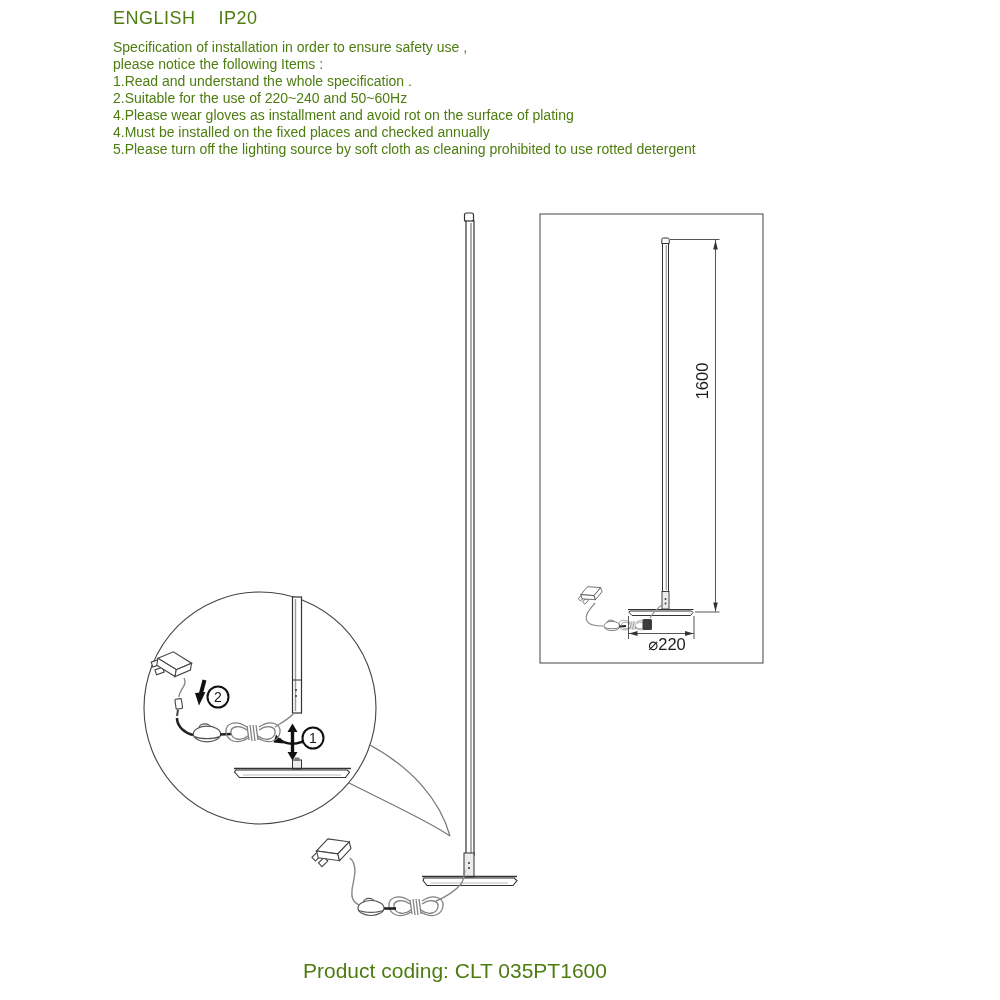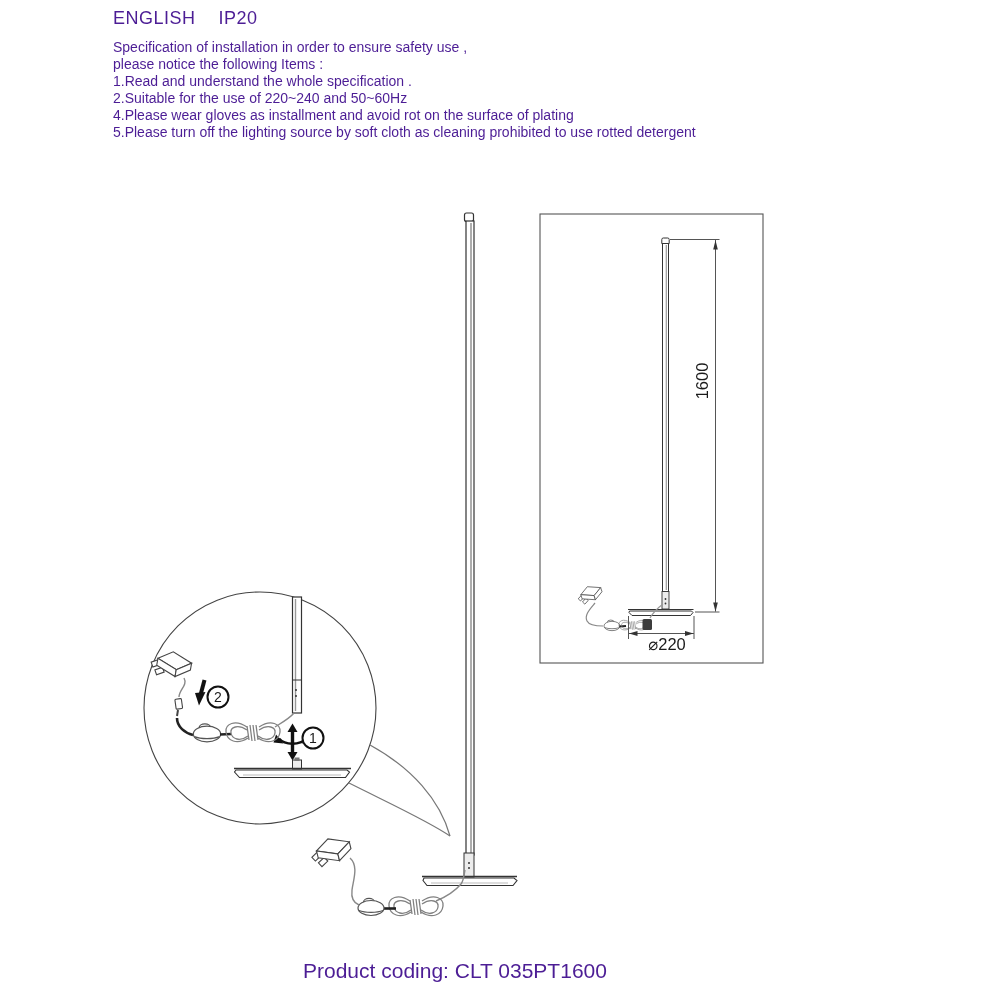--- a/index.html
+++ b/index.html
@@ -1,17 +1,17 @@
 <!DOCTYPE html>
 <html><head>
 <meta charset="utf-8">
 <style>
   html,body{margin:0;padding:0;background:#fff;}
   .page{position:relative;width:1000px;height:1000px;background:#ffffff;overflow:hidden;
-        font-family:"Liberation Sans", sans-serif;color:#4c1d95;}
+        font-family:"Liberation Sans", sans-serif;color:#4d7c0f;}
   .hdr{position:absolute;left:113px;top:8px;font-size:18px;letter-spacing:.5px;white-space:nowrap;}
   .hdr .ip{margin-left:23px;}
   .spec{position:absolute;left:113px;top:39px;font-size:14px;line-height:17px;white-space:nowrap;}
   .footer{position:absolute;left:303px;top:959px;font-size:21px;white-space:nowrap;}
   svg.draw{position:absolute;left:0;top:0;}
   svg text{font-family:"Liberation Sans", sans-serif;fill:#1b1b1b;}
 </style>
 </head>
 <body>
 
@@ -20,20 +20,21 @@
   <div class="hdr">
     <span>ENGLISH</span><span class="ip">IP20</span>
   </div>
 
   <div class="spec">
     <div>Specification of installation in order to ensure safety use ,</div>
     <div>please notice the following Items :</div>
     <div>1.Read and understand the whole specification .</div>
     <div>2.Suitable for the use of 220~240 and 50~60Hz</div>
     <div>4.Please wear gloves as installment and avoid rot on the surface of plating</div>
+    <div>4.Must be installed on the fixed places and checked annually</div>
     <div>5.Please turn off the lighting source by soft cloth as cleaning prohibited to use rotted detergent</div>
   </div>
 
   <svg class="draw" width="1000" height="1000" viewBox="0 0 1000 1000">
     <defs>
 
       <g id="coil-shape" stroke="#808080" fill="none" stroke-width="1.3">
         <path d="M-6,-6 C-18,-14 -28,-9 -27,-1 C-26,8 -16,12 -5,5"></path>
         <path d="M-6,-3 C-15,-9 -23,-6 -22,0 C-21,6 -13,9 -5,3"></path>
         <path d="M6,-6 C18,-14 28,-9 27,-1 C26,8 16,12 5,5"></path>

